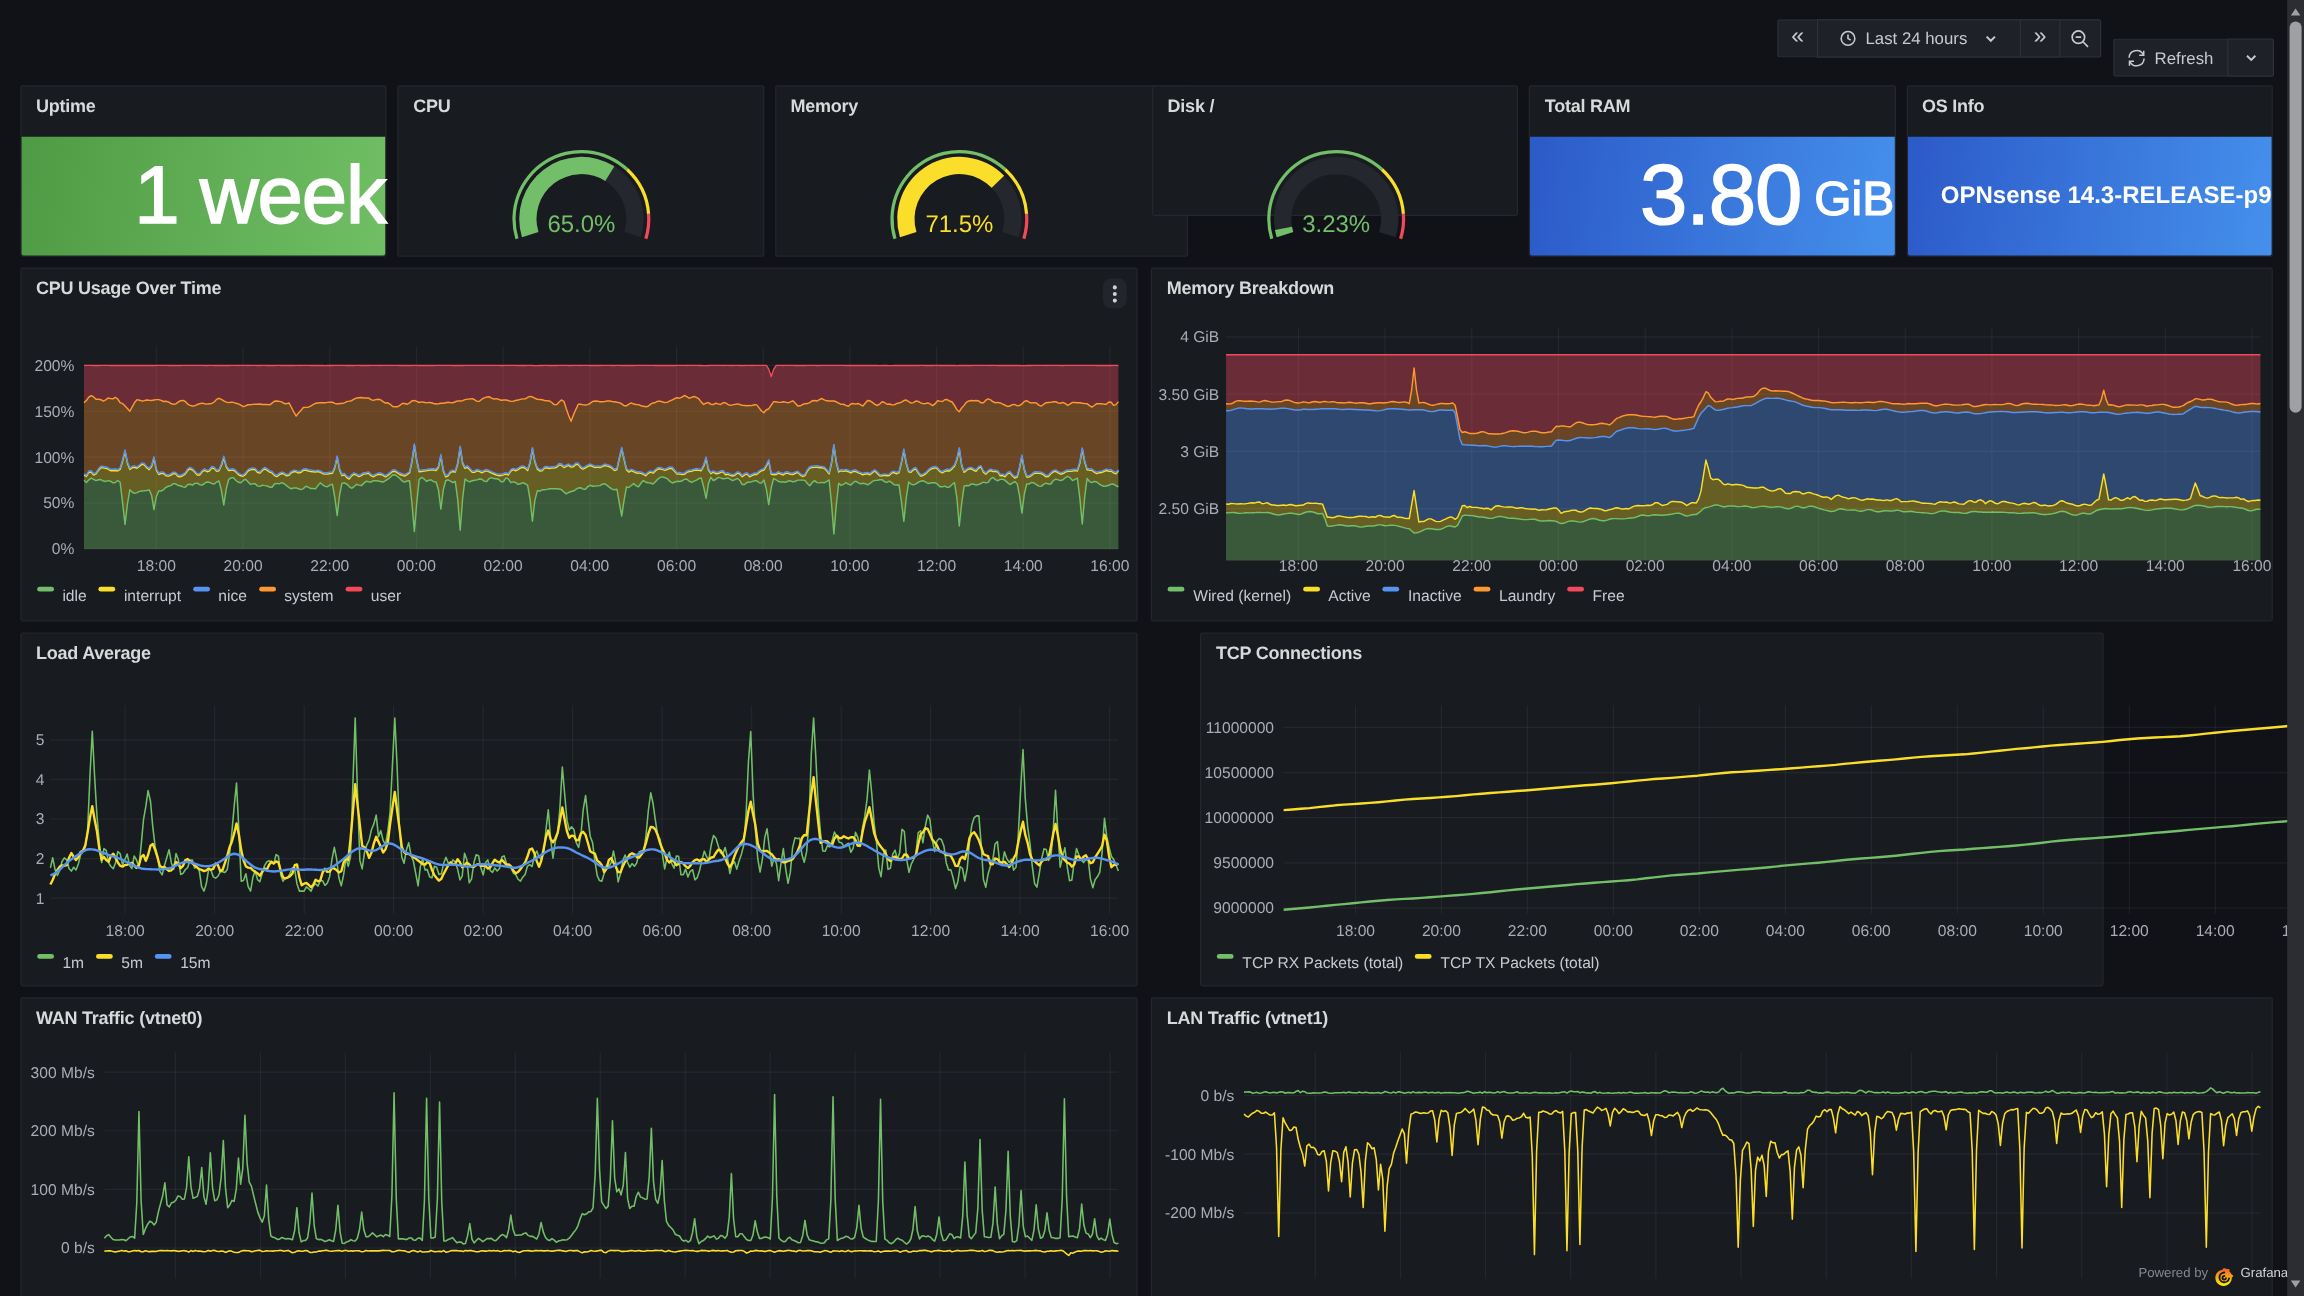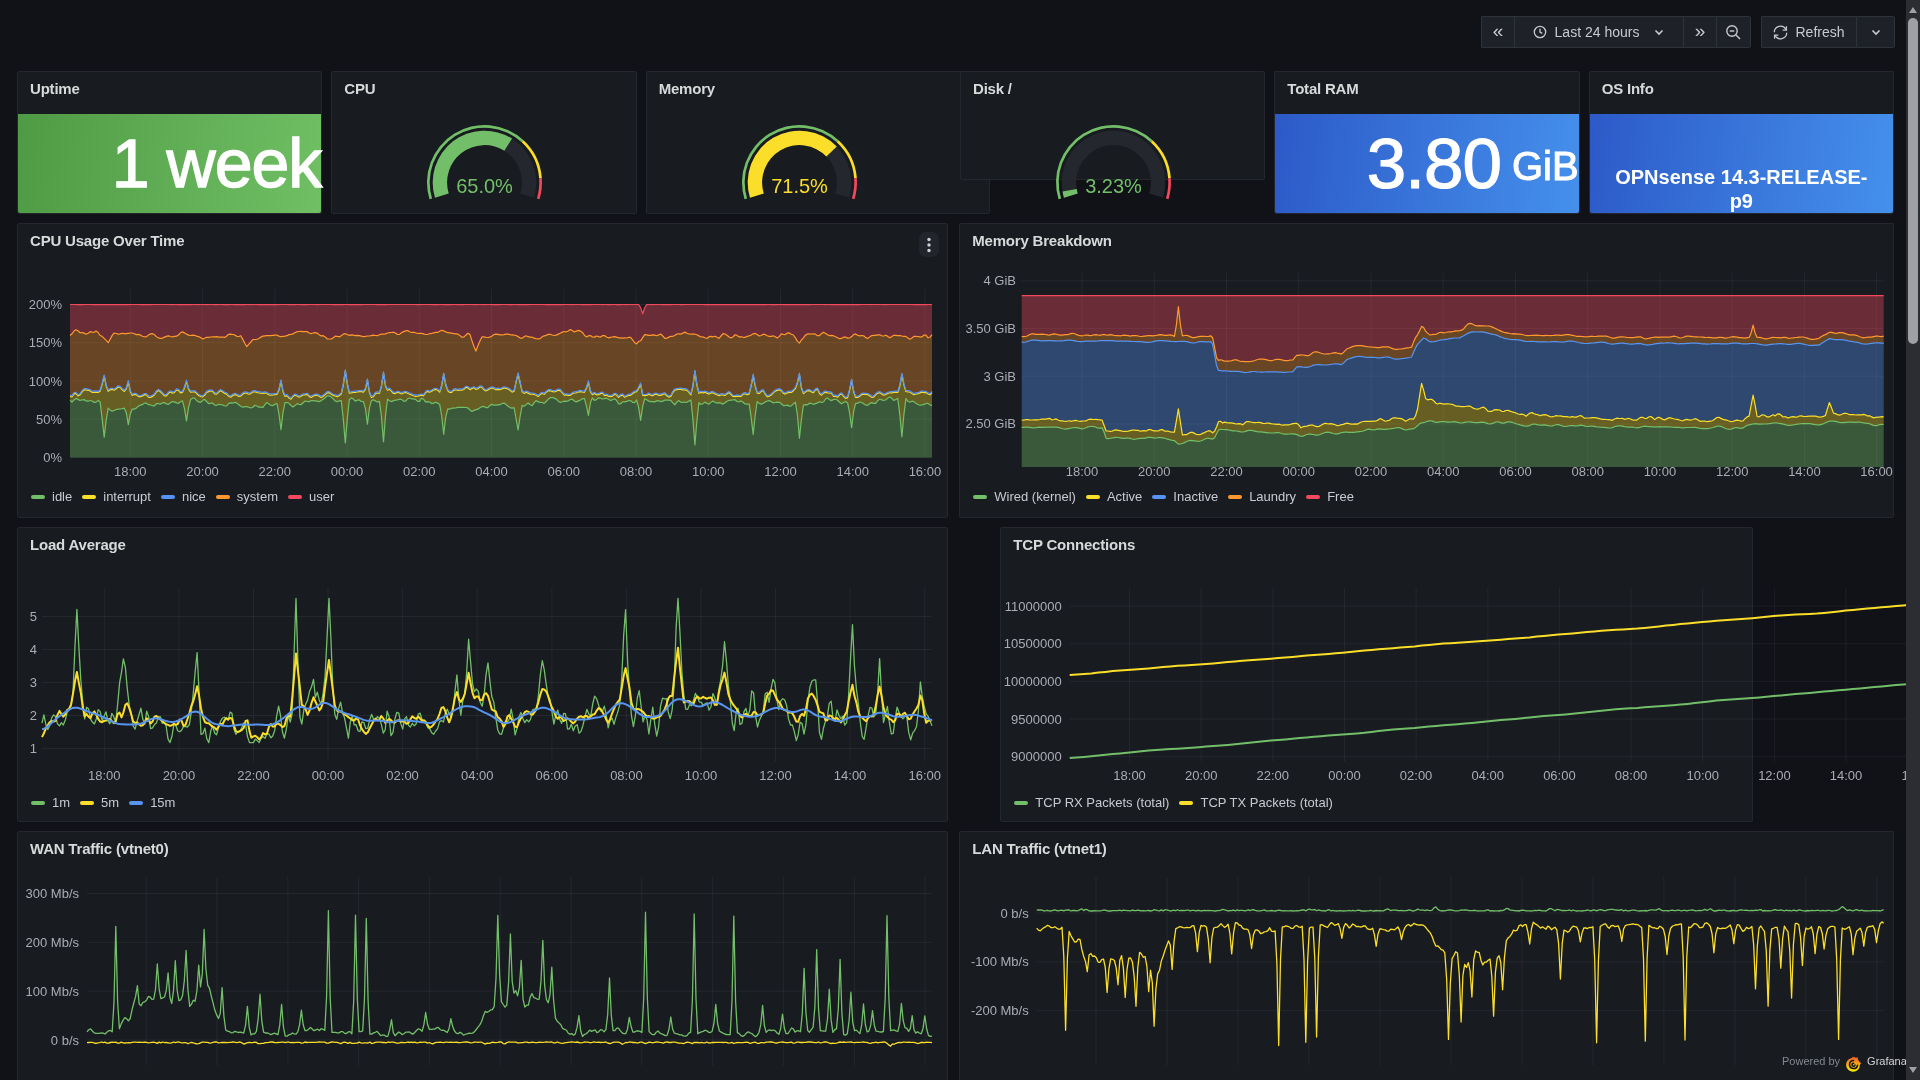--- a/index.html
+++ b/index.html
@@ -1,20 +1,20 @@
 <!DOCTYPE html>
 <html><head><meta charset="utf-8"><style>
 * { margin:0; padding:0; box-sizing:border-box; }
 html,body { width:1920px; height:1080px; overflow:hidden; background:#111217;
   font-family:"Liberation Sans",sans-serif; }
 .panel { position:absolute; background:#181b1f; border:1px solid #25272e; border-radius:2px; }
 .ptitle { position:absolute; left:12px; top:8px; font-size:15px; font-weight:700; color:#d8d9da; letter-spacing:-0.2px; white-space:nowrap;text-align:center; }
 .ax { font:13px "Liberation Sans",sans-serif; fill:#abacb5; }
 .legend { position:absolute; display:flex; gap:10px; font-size:13px; color:#c9cad1; align-items:center; }
-.li { display:flex; align-items:center; gap:7px; white-space:nowrap; }
+.li { display:flex; gap:7px; white-space:nowrap; }
 .lg { display:inline-block; width:14px; height:4px; border-radius:2px; }
 .statbg { position:absolute; left:0; right:0; top:41.5px; bottom:0; border-radius:0 0 2px 2px;
   display:flex; align-items:center; justify-content:flex-end; }
 .tbtn { display:flex; align-items:center; justify-content:center; background:#1e2127; border:1px solid #2e323a; color:#c9cad1; font-size:14px; height:32px; }
 </style></head><body>
 <div style="position:absolute;left:1481px;top:16px;display:flex">
   <div class="tbtn" style="width:33px;border-radius:2px 0 0 2px;border-right:none;font-size:19px;color:#c9cad1;padding-bottom:3px">«</div>
   <div class="tbtn" style="width:169px;border-right:none;gap:8px">
     <svg width="14" height="14" viewBox="0 0 16 16" fill="none" stroke="#c9cad1" stroke-width="1.5">
         <circle cx="8" cy="8" r="6.5"></circle>
@@ -27,21 +27,21 @@
   </div>
   <div class="tbtn" style="width:33px;border-right:none;font-size:19px;color:#c9cad1;padding-bottom:3px">»</div>
   <div class="tbtn" style="width:35px;border-radius:0 2px 2px 0">
     <svg width="17" height="17" viewBox="0 0 17 17" fill="none" stroke="#c9cad1" stroke-width="1.4">
         <circle cx="7" cy="7" r="5.2"></circle>
         <path d="M11 11L15 15"></path>
         <path d="M4.7 7h4.6"></path>
       </svg>
   </div>
 </div>
-<div style="position:absolute;left:1761px;top:16px;display:flex">
+<div style="position:absolute;left:1761px;top:32px;display:flex">
   <div class="tbtn" style="width:95px;border-radius:2px 0 0 2px;border-right:none;gap:7px">
     <svg width="15" height="15" viewBox="0 0 24 24" fill="none" stroke="#c9cad1" stroke-width="2">
         <path d="M21.5 2v6h-6"></path>
         <path d="M2.5 22v-6h6"></path>
         <path d="M2 11.5a10 10 0 0 1 18.8-4.3"></path>
         <path d="M22 12.5A10 10 0 0 1 3.2 16.8"></path>
       </svg>
     <span style="font-weight:500">Refresh</span>
   </div>
   <div class="tbtn" style="width:39px;border-radius:0 2px 2px 0">
@@ -91,21 +91,21 @@
   </div>
 <div class="panel" style="left:1274.3px;top:71px;width:305.3px;height:143px;">
     <div class="ptitle">Total RAM</div>
     <div class="statbg" style="background:linear-gradient(98deg,#2c5ac8 0%,#4590ec 100%)">
       <span style="font-size:71px;font-weight:400;color:#fff;letter-spacing:-1px;-webkit-text-stroke:1.2px #fff">3.80</span>
       <span style="font-size:40px;font-weight:400;color:#fff;margin-left:11px;-webkit-text-stroke:1px #fff;align-self:flex-end;margin-bottom:24px">GiB</span>
     </div>
   </div>
 <div class="panel" style="left:1588.7px;top:71px;width:305.3px;height:143px;">
     <div class="ptitle">OS Info</div>
-    <div class="statbg" style="background:linear-gradient(98deg,#2c5ac8 0%,#4590ec 100%);flex-direction:column;line-height:24px">
+    <div class="statbg" style="background:linear-gradient(98deg,#2c5ac8 0%,#4590ec 100%);flex-direction:row;line-height:24px">
       <span style="font-size:20px;font-weight:700;color:#fff">OPNsense 14.3-RELEASE-</span>
       <span style="font-size:20px;font-weight:700;color:#fff">p9</span>
     </div>
   </div>
 <div class="panel" style="left:17px;top:223px;width:931px;height:295px;padding-left:40px;">
     <div class="ptitle">CPU Usage Over Time</div>
     <div style="position:absolute;right:8px;top:8px;width:20px;height:25px;border-radius:7px;background:#22252b;display:flex;align-items:center;justify-content:center">
       <svg width="4" height="16" viewBox="0 0 4 16">
         <circle cx="2" cy="2.5" r="1.7" fill="#d0d1d6"></circle>
         <circle cx="2" cy="8" r="1.7" fill="#d0d1d6"></circle>

